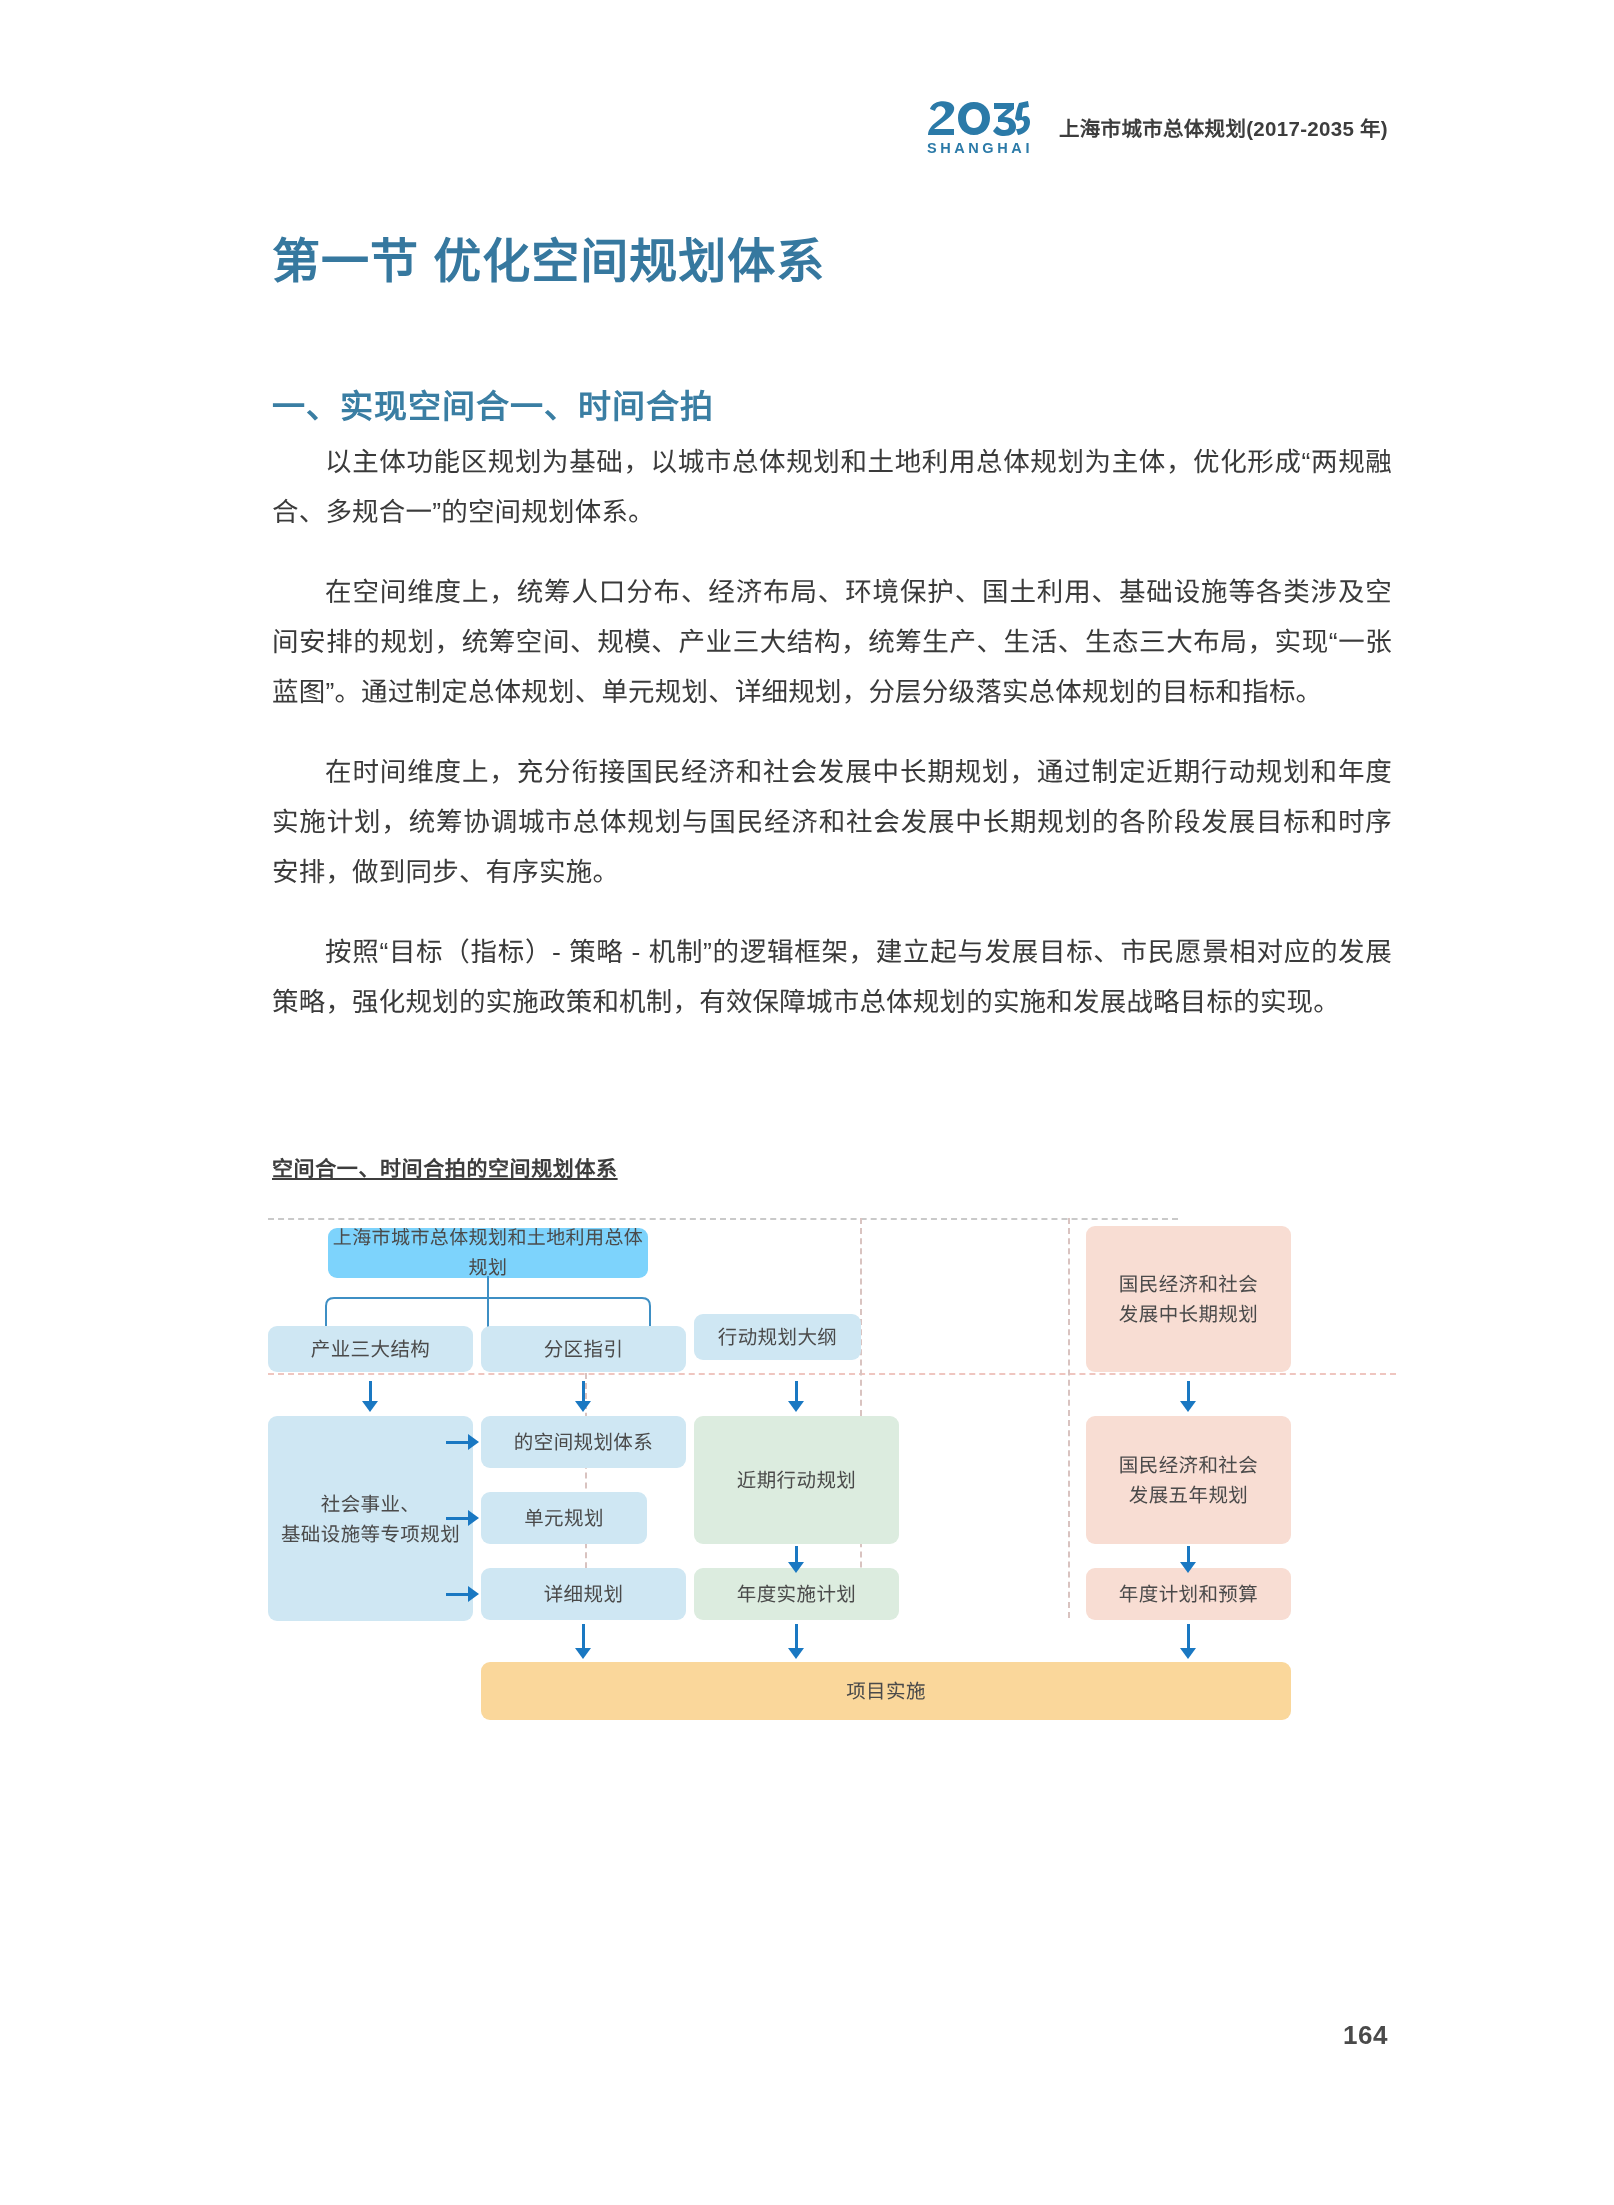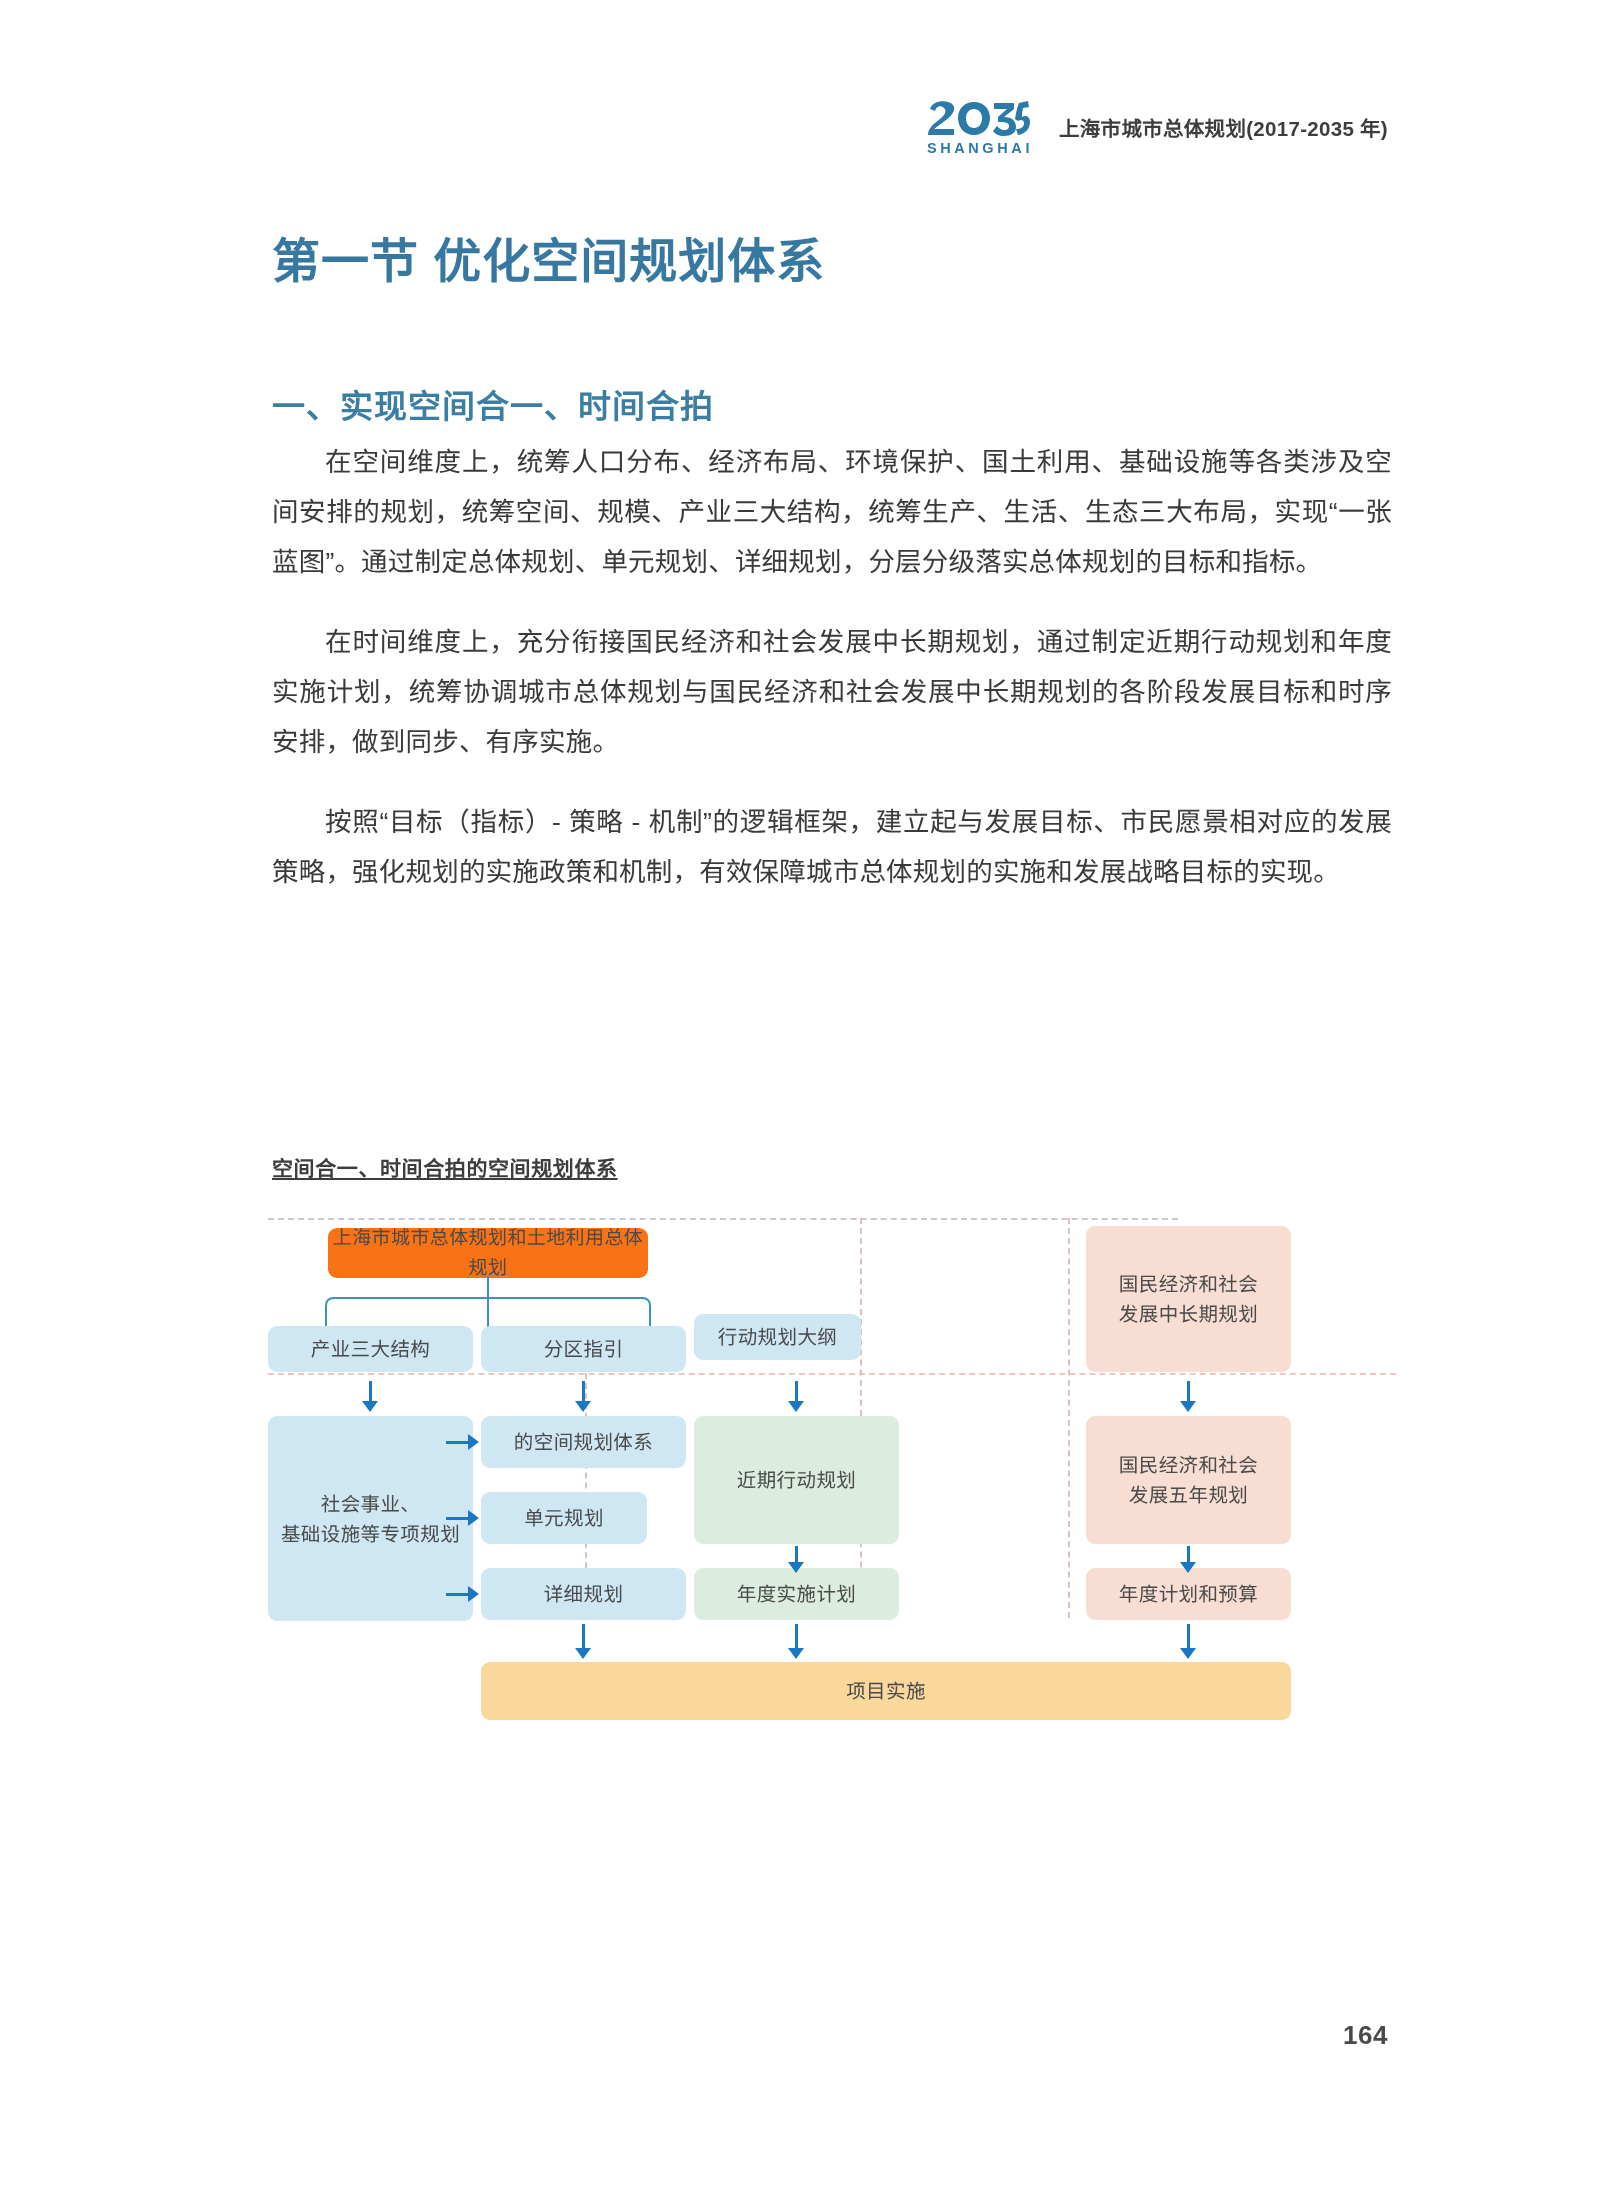--- a/index.html
+++ b/index.html
@@ -143,21 +143,21 @@
     display: flex;
     align-items: center;
     justify-content: center;
     text-align: center;
     font-size: 19.5px;
     line-height: 30px;
     color: #4a4a4a;
     letter-spacing: 0.4px;
   }
 
-  .node.blue-dark  { background: #f97316; text-align: center; }
+  .node.blue-dark  { background: #7dd3fc; text-align: center; }
   .node.blue-light { background: #cfe7f3; }
   .node.green      { background: #dcecdf; }
   .node.pink       { background: #f8ddd3; }
   .node.orange     { background: #fad79b; }
 
   
   .arrow-down {
     position: absolute;
     width: 0; height: 0;
   }
@@ -235,20 +235,21 @@
       <div class="brand-sub">SHANGHAI</div>
     </div>
     <div class="header-title">上海市城市总体规划(2017-2035 年)</div>
   </div>
 
   <h1 class="section-title">第一节 优化空间规划体系</h1>
 
   <h2 class="sub-head">一、实现空间合一、时间合拍</h2>
 
   <div class="body-col">
+    <p class="para">以主体功能区规划为基础，以城市总体规划和土地利用总体规划为主体，优化形成“两规融合、多规合一”的空间规划体系。</p>
     <p class="para">在空间维度上，统筹人口分布、经济布局、环境保护、国土利用、基础设施等各类涉及空间安排的规划，统筹空间、规模、产业三大结构，统筹生产、生活、生态三大布局，实现“一张蓝图”。通过制定总体规划、单元规划、详细规划，分层分级落实总体规划的目标和指标。</p>
     <p class="para">在时间维度上，充分衔接国民经济和社会发展中长期规划，通过制定近期行动规划和年度实施计划，统筹协调城市总体规划与国民经济和社会发展中长期规划的各阶段发展目标和时序安排，做到同步、有序实施。</p>
     <p class="para">按照“目标（指标）- 策略 - 机制”的逻辑框架，建立起与发展目标、市民愿景相对应的发展策略，强化规划的实施政策和机制，有效保障城市总体规划的实施和发展战略目标的实现。</p>
   </div>
 
   <div class="fig-caption">空间合一、时间合拍的空间规划体系</div>
 
   <div class="diagram">
 
     <div class="dash-h" style="left:0px; top:0px; width:910px;"></div>

